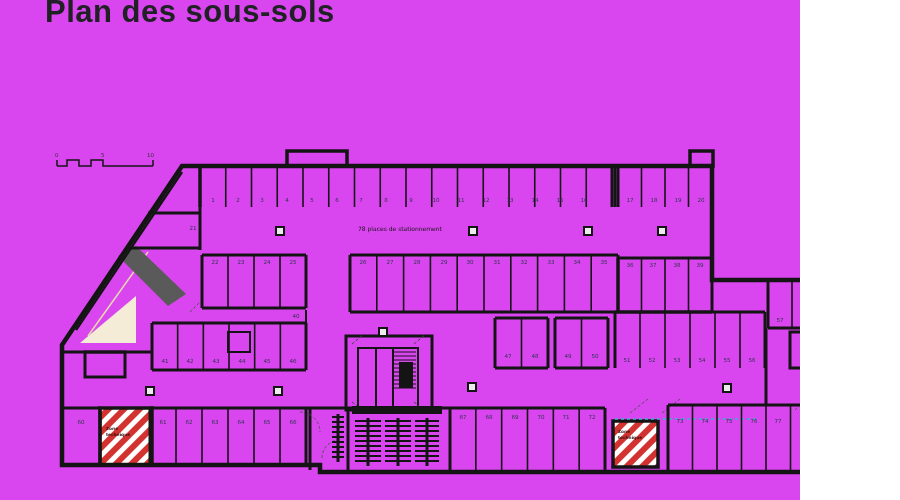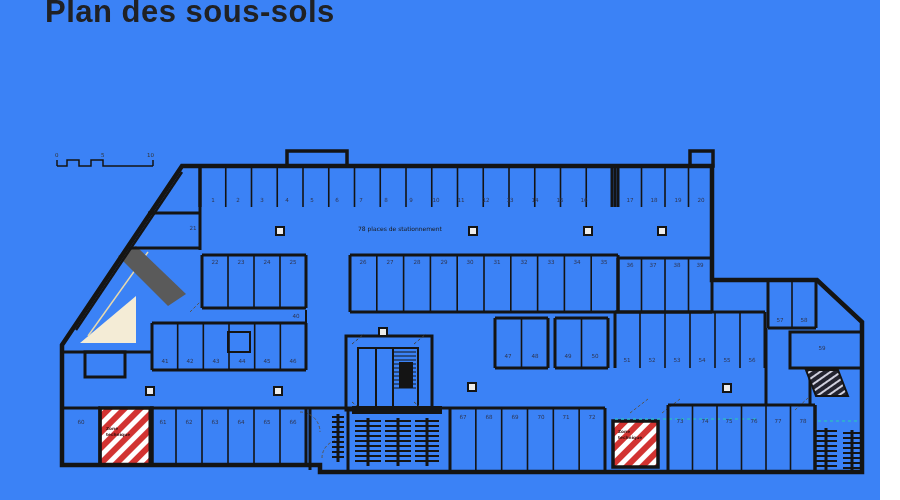--- a/index.html
+++ b/index.html
@@ -1,16 +1,16 @@
 <!DOCTYPE html>
 <html><head>
 <meta charset="utf-8">
 <style>
   html,body{margin:0;padding:0;background:#ffffff;}
-  .page{position:relative;width:880px;height:500px;background:#3b82f6;overflow:hidden;
+  .page{position:relative;width:800px;height:500px;background:#d946ef;overflow:hidden;
         font-family:"Liberation Sans",sans-serif;}
   .title{position:absolute;left:45px;top:-6px;font-size:31px;font-weight:600;
          color:#202124;letter-spacing:.5px;font-family:"Liberation Sans",sans-serif;}
   svg{position:absolute;left:0;top:0;}
   svg text{font-family:"DejaVu Sans",sans-serif;}
   .stall-num{fill:#2f3550;font-size:5.6px;}
   .note{fill:#1a1a1a;font-size:6px;}
   .hatchtxt{fill:#3a0f0d;font-size:4.3px;font-weight:bold;}
   .scaletxt{fill:#333;font-size:5.5px;}
   .w{stroke:#141414;fill:none;}

